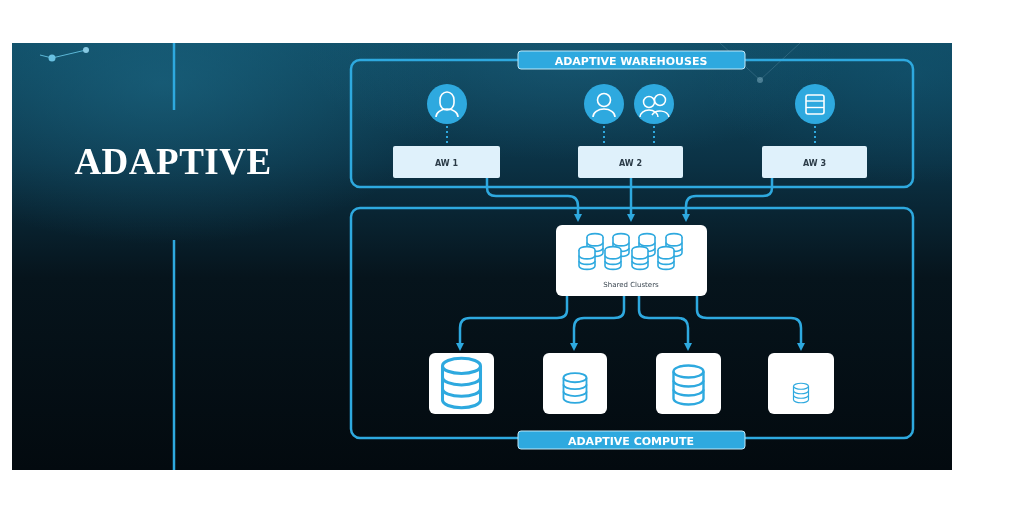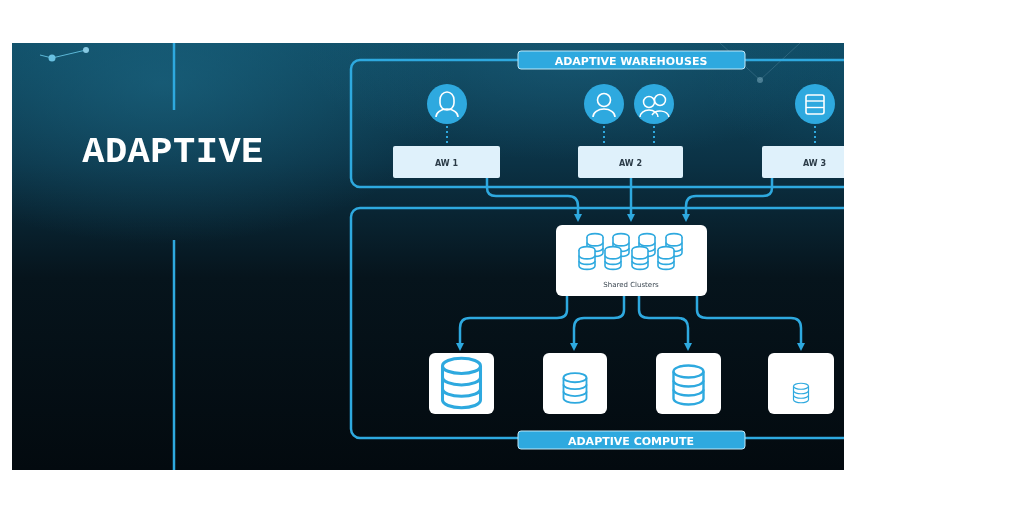--- a/index.html
+++ b/index.html
@@ -1,25 +1,25 @@
 <!DOCTYPE html>
 <html><head>
 <meta charset="utf-8">
 <style>
   html, body { margin:0; padding:0; background:#ffffff; }
   body { width:1024px; height:512px; position:relative; overflow:hidden; font-family:"DejaVu Sans", sans-serif; }
-  #panel { position:absolute; left:12px; top:43px; width:832px; height:427px; overflow:hidden;
+  #panel { position:absolute; left:12px; top:43px; width:940px; height:427px; overflow:hidden;
     background:
       radial-gradient(ellipse 420px 230px at 150px 40px, rgba(30,110,140,0.55), rgba(0,0,0,0) 70%),
       radial-gradient(ellipse 380px 140px at 560px 20px, rgba(30,100,130,0.45), rgba(0,0,0,0) 70%),
       radial-gradient(ellipse 300px 160px at 900px 30px, rgba(20,90,120,0.45), rgba(0,0,0,0) 70%),
       linear-gradient(180deg, #0f4a62 0%, #0b3245 28%, #06141c 55%, #030a0f 100%);
   }
   #diagram { position:absolute; left:0; top:0; }
-  .title { position:absolute; left:46px; top:90px; width:230px; color:#ffffff; font-family:Liberation Mono, monospace;
+  .title { position:absolute; left:46px; top:100px; width:230px; color:#ffffff; font-family:Liberation Serif, serif;
     font-weight:bold; font-size:37px; line-height:38px; text-align:center; letter-spacing:0.5px; }
   .title div { white-space:nowrap; }
   .svgtext { font-family:"DejaVu Sans", sans-serif; }
 </style>
 </head>
 <body>
 
 <div id="panel">
   <svg id="diagram" width="1000" height="427" viewBox="12 43 1000 427">
     <defs>

